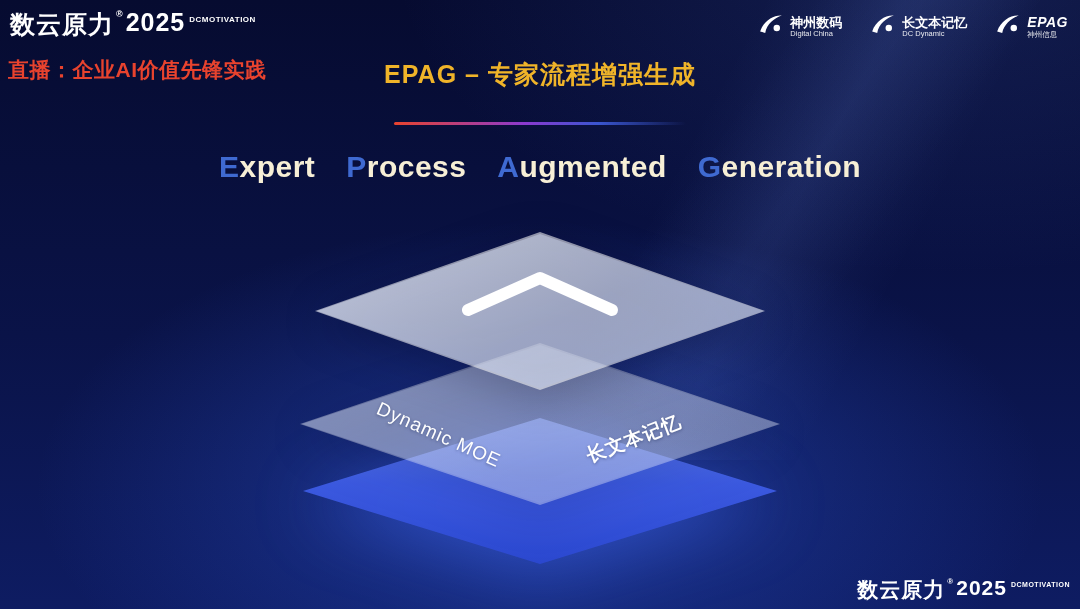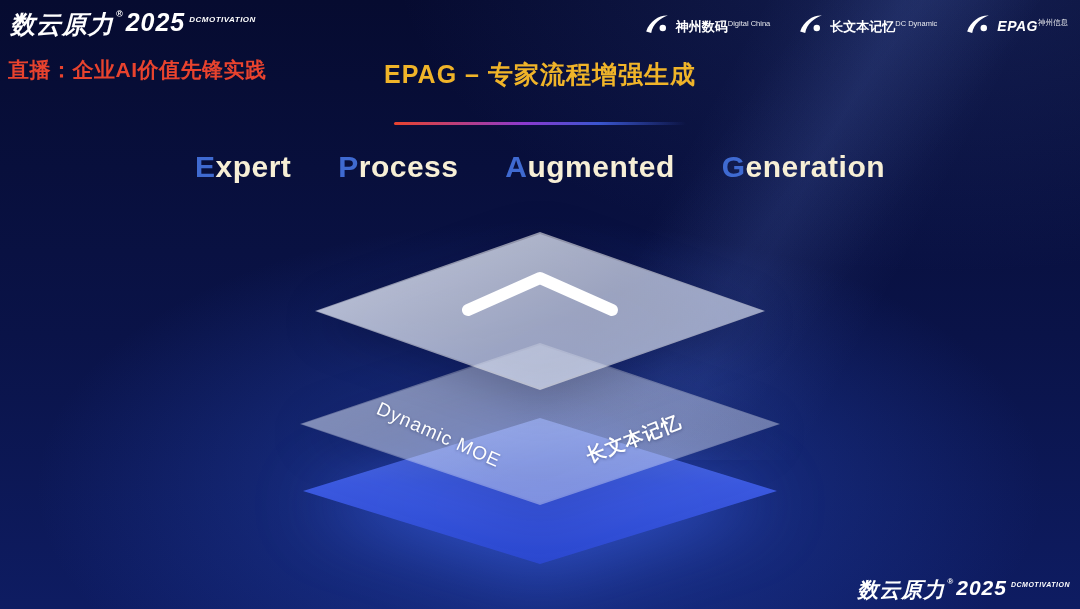--- a/index.html
+++ b/index.html
@@ -21,21 +21,21 @@
   .beam-1 {
     right: -160px; top: -180px; width: 820px; height: 640px;
     background: linear-gradient(118deg, transparent 38%, rgba(120,155,255,0.09) 50%, transparent 62%);
   }
   .beam-2 {
     right: -60px; top: -120px; width: 700px; height: 560px;
     background: linear-gradient(125deg, transparent 42%, rgba(120,155,255,0.07) 52%, transparent 63%);
   }
 
   
-  .brand { display: flex; align-items: flex-start; font-style: italic; font-weight: bold; white-space: nowrap; }
+  .brand { display: flex; align-items: flex-start; font-weight: bold; white-space: nowrap; }
   .brand-name { font-size: 25px; letter-spacing: 1px; }
   .brand-reg { font-size: 9px; margin: 1px 1px 0 2px; }
   .brand-year { font-size: 25px; margin-left: 2px; letter-spacing: 1px; }
   .brand-tag { display: flex; flex-direction: row; font-size: 8px; line-height: 9px; margin: 7px 0 0 4px; letter-spacing: 0.5px; }
   .brand.small .brand-name, .brand.small .brand-year { font-size: 21px; }
   .brand.small .brand-reg { font-size: 8px; }
   .brand.small .brand-tag { font-size: 7px; line-height: 8px; margin-top: 5px; }
   #brand-top { position: absolute; left: 10px; top: 8px; }
   #brand-bottom { position: absolute; right: 10px; bottom: 5px; }
 
@@ -46,37 +46,37 @@
     color: var(--accent-red, #e8432e);
     letter-spacing: 0.5px;
   }
   #page-title {
     position: absolute; left: 0; right: 0; top: 58px;
     text-align: center; font-size: 25px; font-weight: bold;
     color: var(--accent-gold, #f0b429); letter-spacing: 1px;
   }
   #logo-row { position: absolute; right: 12px; top: 12px; display: flex; gap: 28px; align-items: center; }
   .corp-logo { display: flex; align-items: center; gap: 6px; }
-  .corp-logo .logo-text { display: flex; flex-direction: row; line-height: 1.1; }
+  .corp-logo .logo-text { display: flex; flex-direction: column; line-height: 1.1; }
   .corp-logo .logo-name { font-size: 13px; font-weight: bold; }
   .corp-logo .logo-sub { font-size: 7.5px; opacity: 0.9; }
   .corp-logo.dcits .logo-name { font-style: italic; font-size: 14px; letter-spacing: 0.5px; }
 
   #divider {
     position: absolute; left: 50%; top: 122px; transform: translateX(-50%);
     width: 292px; height: 3px; border-radius: 2px;
     background: linear-gradient(90deg, var(--accent-red, #e8432e) 0%, #8a3ad0 45%, #3a56d0 70%, rgba(58,86,208,0) 100%);
   }
 
   
   #subtitle {
     position: absolute; left: 0; right: 0; top: 150px;
     text-align: center; font-size: 30px; font-weight: bold; letter-spacing: 0.5px;
   }
-  #subtitle .word { display: inline-block; margin: 0 19px; }
+  #subtitle .word { display: inline-block; margin: 0 11px; }
   #subtitle .cap { color: var(--cap-blue, #3f6ad1); }
   #subtitle .rest { color: var(--warm-white, #f7efd6); }
 
   
   #diagram { position: absolute; left: 50%; top: 228px; transform: translateX(-50%); width: 480px; height: 340px; }
   .layer { position: absolute; }
   .diamond, .diamond-fill { clip-path: polygon(50% 0%, 100% 50%, 50% 100%, 0% 50%); }
   .diamond { position: absolute; inset: 0; }
   .diamond-fill { position: absolute; inset: 2px; }
 

